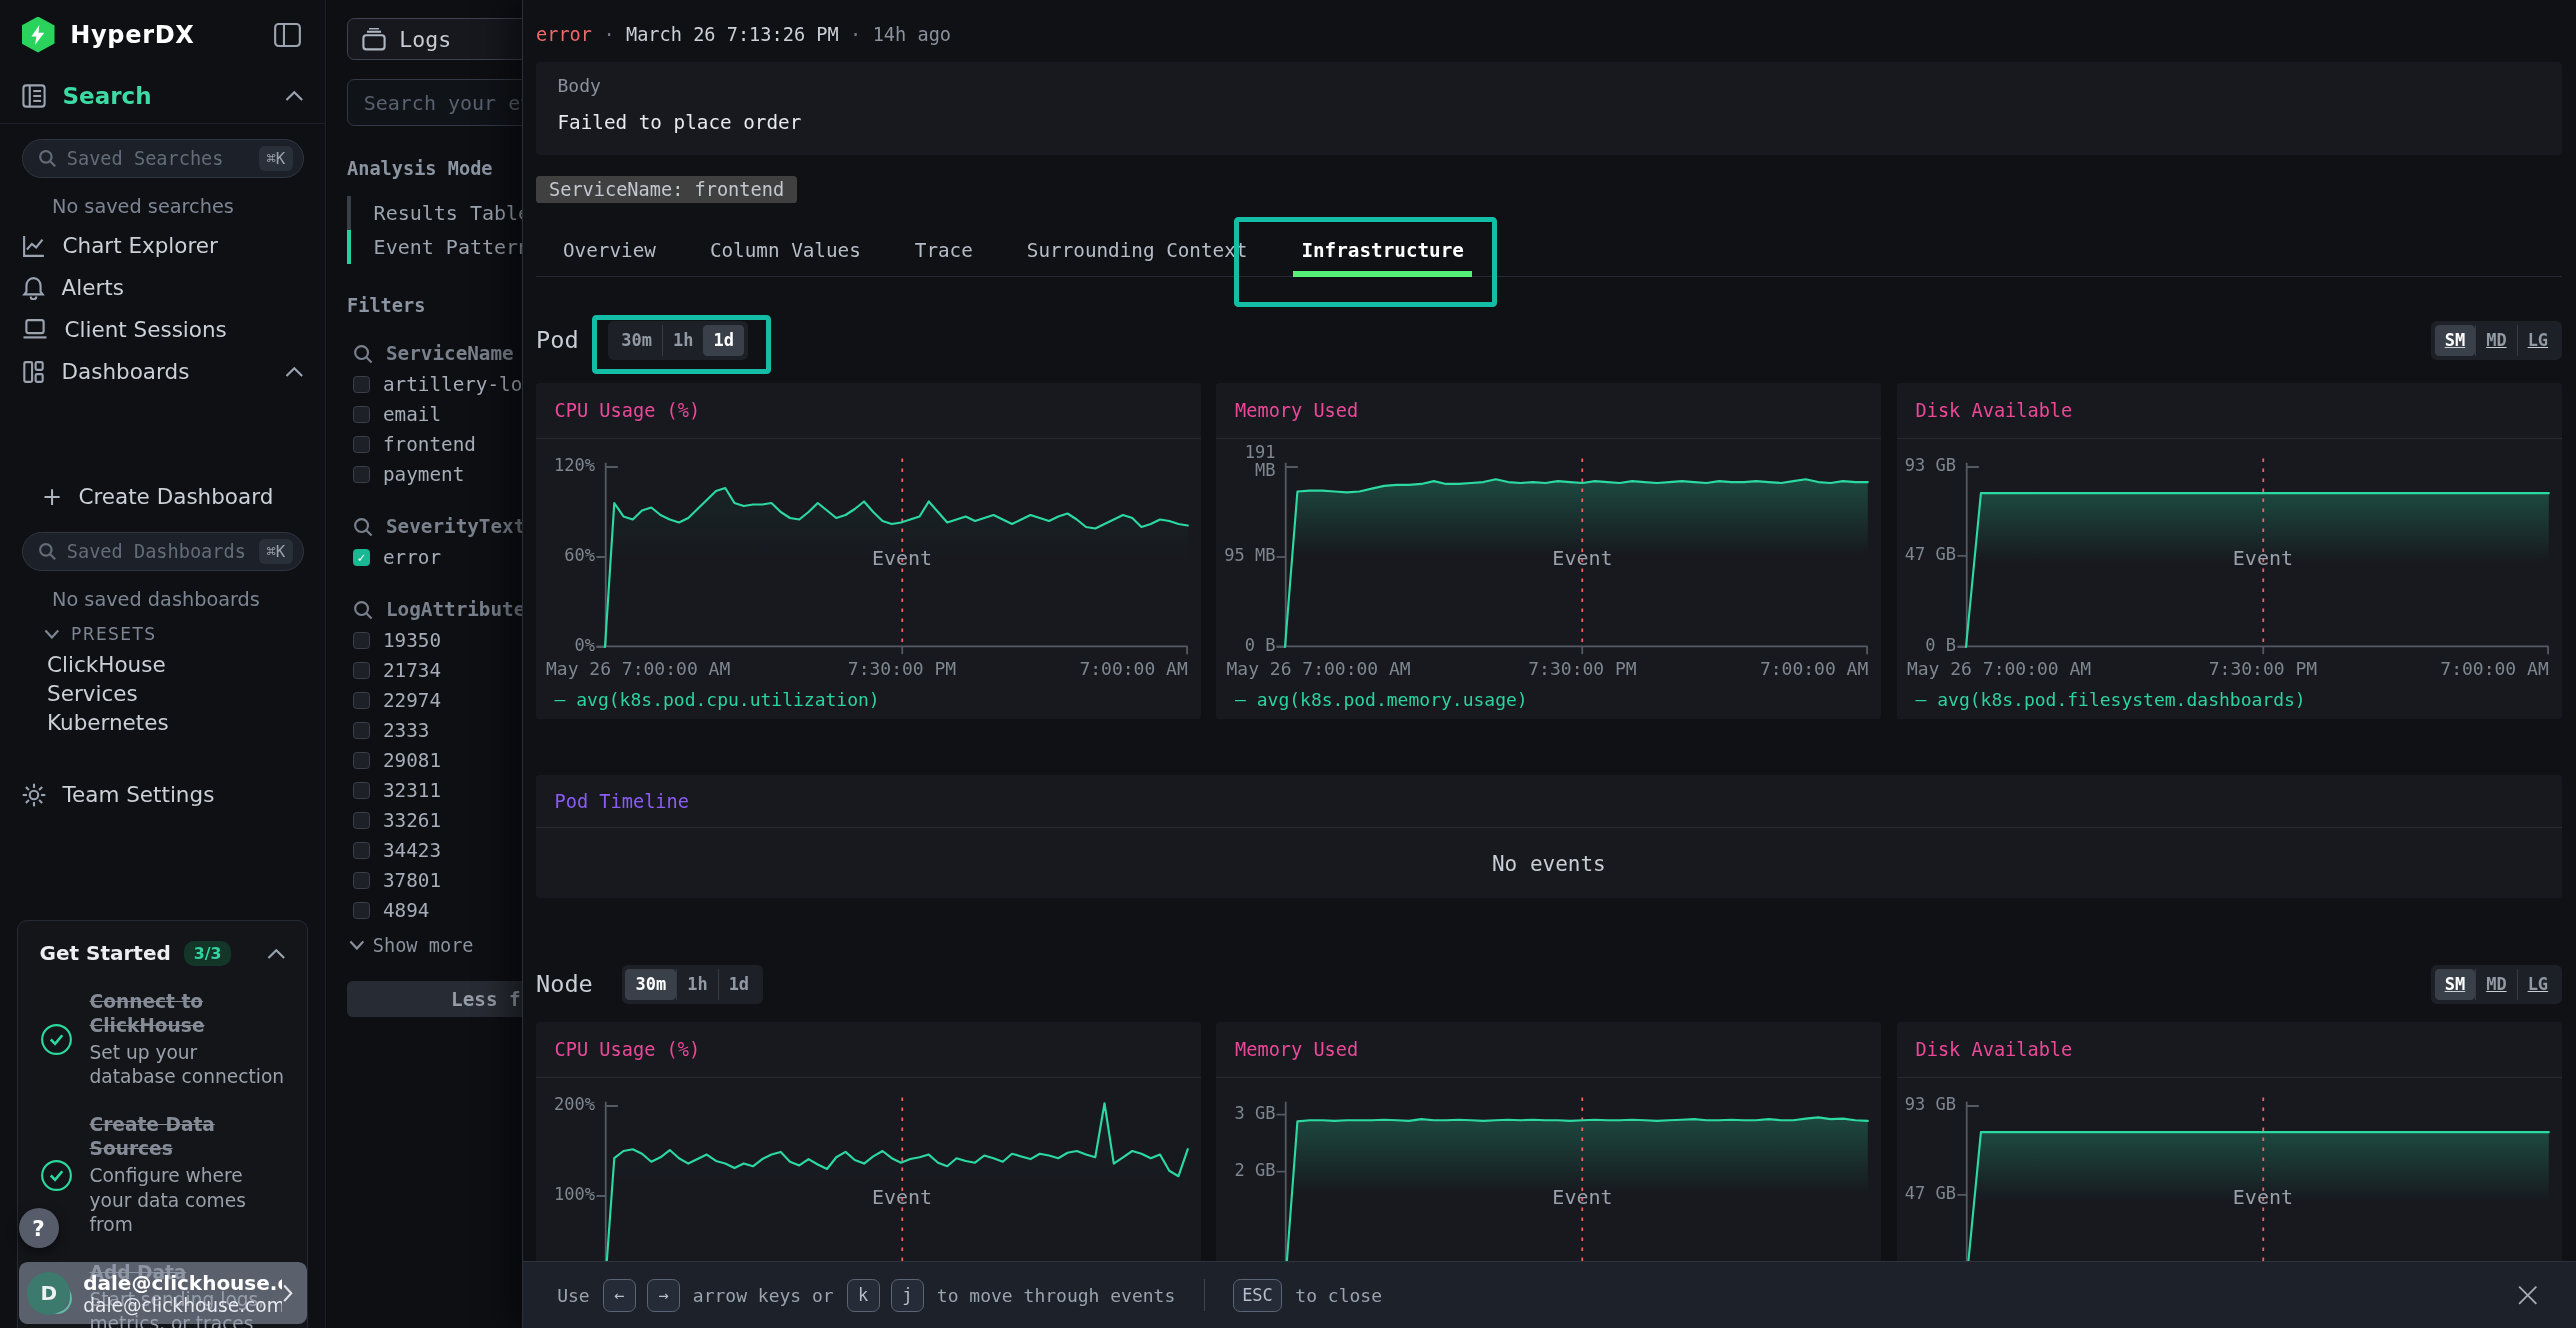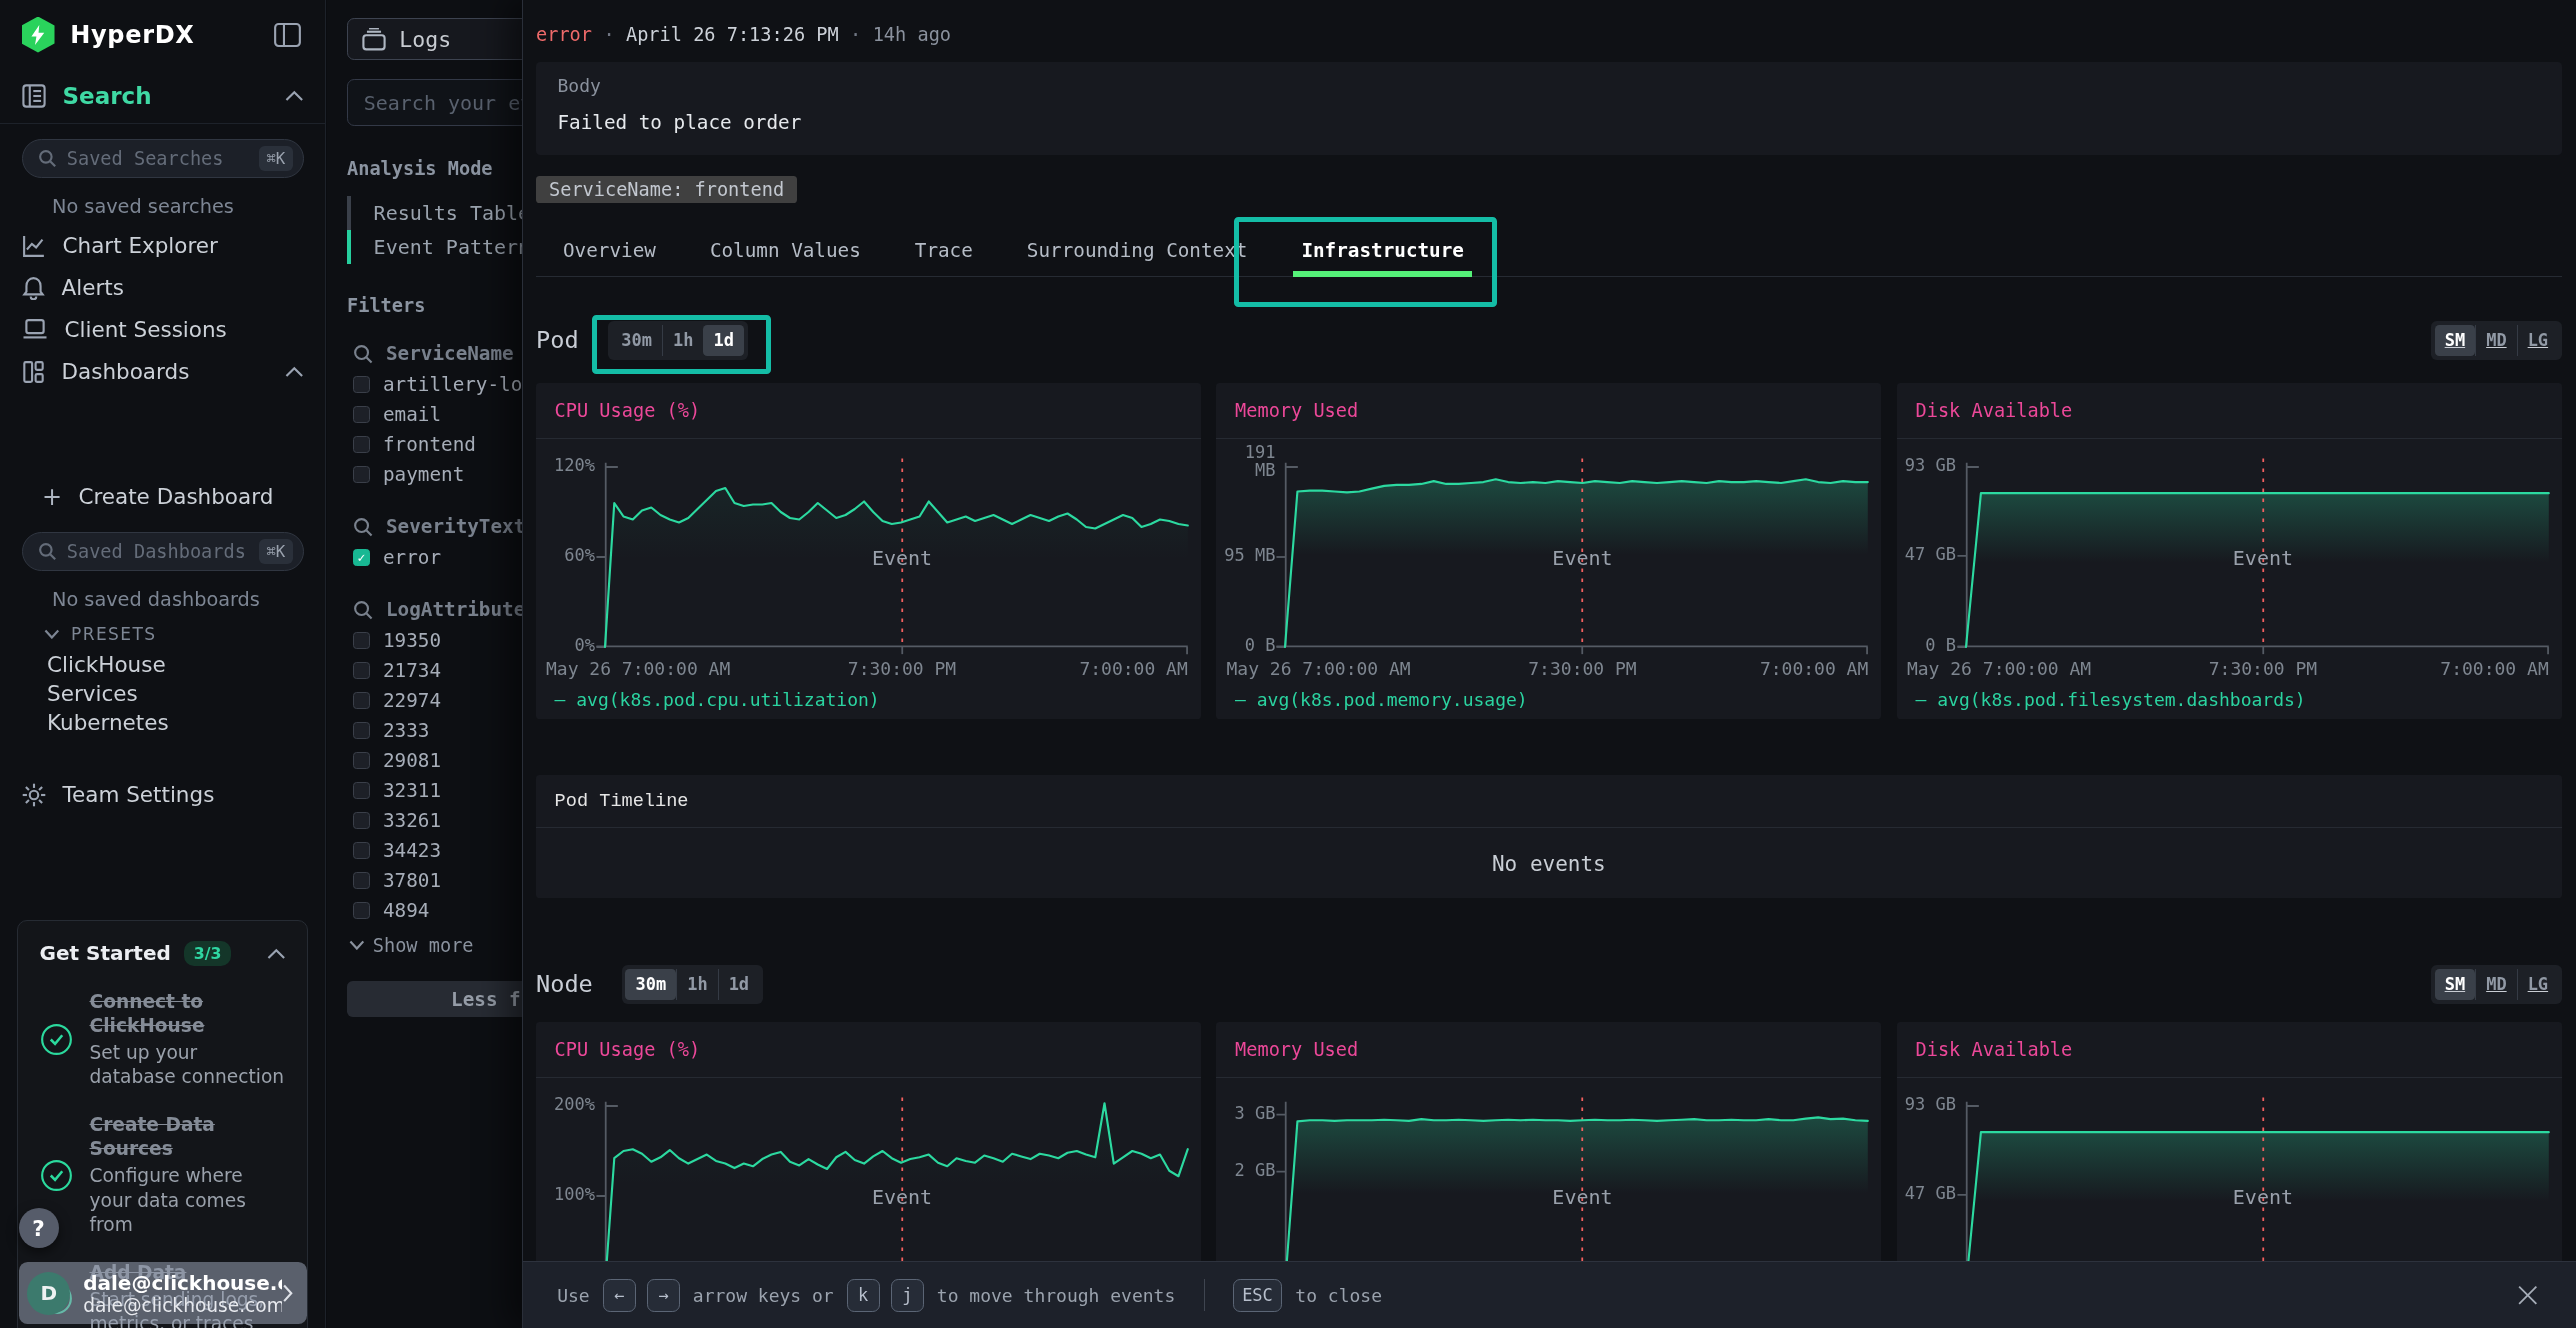--- a/index.html
+++ b/index.html
@@ -94,21 +94,21 @@
   .chart-card { position:relative; flex:1; height:336px; background:#17191f; border-radius:3.6px; overflow:hidden; }
   .c-title { position:absolute; left:0; right:0; top:0; height:56px; line-height:56px; padding-left:18.6px; font-size:18.6px; color:#ec4899; border-bottom:1.4px solid #262a32; }
   .c-yt { position:absolute; width:59px; text-align:right; font-size:17px; color:#7e8690; line-height:1.1; }
   .c-plot { position:absolute; left:69px; right:13px; top:84px; height:180px; }
   .c-plot svg { overflow:visible; display:block; }
   .c-event { position:absolute; font-size:20px; color:#99a0ab; transform:translateX(-50%); z-index:4; }
   .c-xl { position:absolute; left:10px; right:13px; top:275px; height:21.5px; font-size:18px; color:#7e8690; }
   .c-xl .xl { position:absolute; top:0; white-space:nowrap; }
   .c-legend { position:absolute; left:18.6px; top:306px; font-size:18px; color:#2bd3a0; white-space:nowrap; }
   .tl-card { margin-top:56px; height:123px; background:#17191f; border-radius:3.6px; position:relative; }
-  .tl-title { height:53px; line-height:53px; padding-left:18.6px; font-size:18.6px; color:#e5e5e5; border-bottom:1.4px solid #262a32;font-family:Liberation Mono, monospace; }
+  .tl-title { height:53px; line-height:53px; padding-left:18.6px; font-size:18.6px; color:#8b5cf6; border-bottom:1.4px solid #262a32; }
   .tl-empty { position:absolute; left:0; right:0; top:77px; text-align:center; font-size:21px; color:#c9ced5; }
 
   
   .ev-footer { position:absolute; left:0; right:0; bottom:0; height:67px; background:#1d212a; border-top:1.4px solid #2d323d; display:flex; align-items:center; padding-left:27px; z-index:10; }
   .fkey { min-width:33px; height:33px; padding:0 8.6px; border:1.4px solid #5b6575; border-radius:7.2px; background:#262c37; color:#b7bfcc; font-size:17px; line-height:30px; text-align:center; margin:0 5.7px; }
   .ftext { font-size:18px; color:#9aa2ad; margin:0 7.2px; }
   .fdiv { width:1.4px; height:31.5px; background:#3f4550; margin:0 21.5px; }
   .close-x { position:absolute; right:34px; top:50%; transform:translateY(-50%); width:29px; height:29px; display:flex; align-items:center; justify-content:center; cursor:pointer; }
 
   svg.ic { display:block; }
@@ -433,21 +433,21 @@
       </div>
     </div>
 
   <div class="lessbtn">Less fil</div>
 </div>
 
 <section class="overlay">
   <div class="ev-head">
     <span class="sev">error</span>
     <span class="dot-sep">·</span>
-    <span class="ts">April 26 7:13:26 PM</span>
+    <span class="ts">March 26 7:13:26 PM</span>
     <span class="dot-sep">·</span>
     <span class="rel">14h ago</span>
   </div>
 
   <div class="body-card">
     <div class="body-lbl">Body</div>
     <div class="body-val">Failed to place order</div>
   </div>
 
   <div class="chip">ServiceName: frontend</div>

